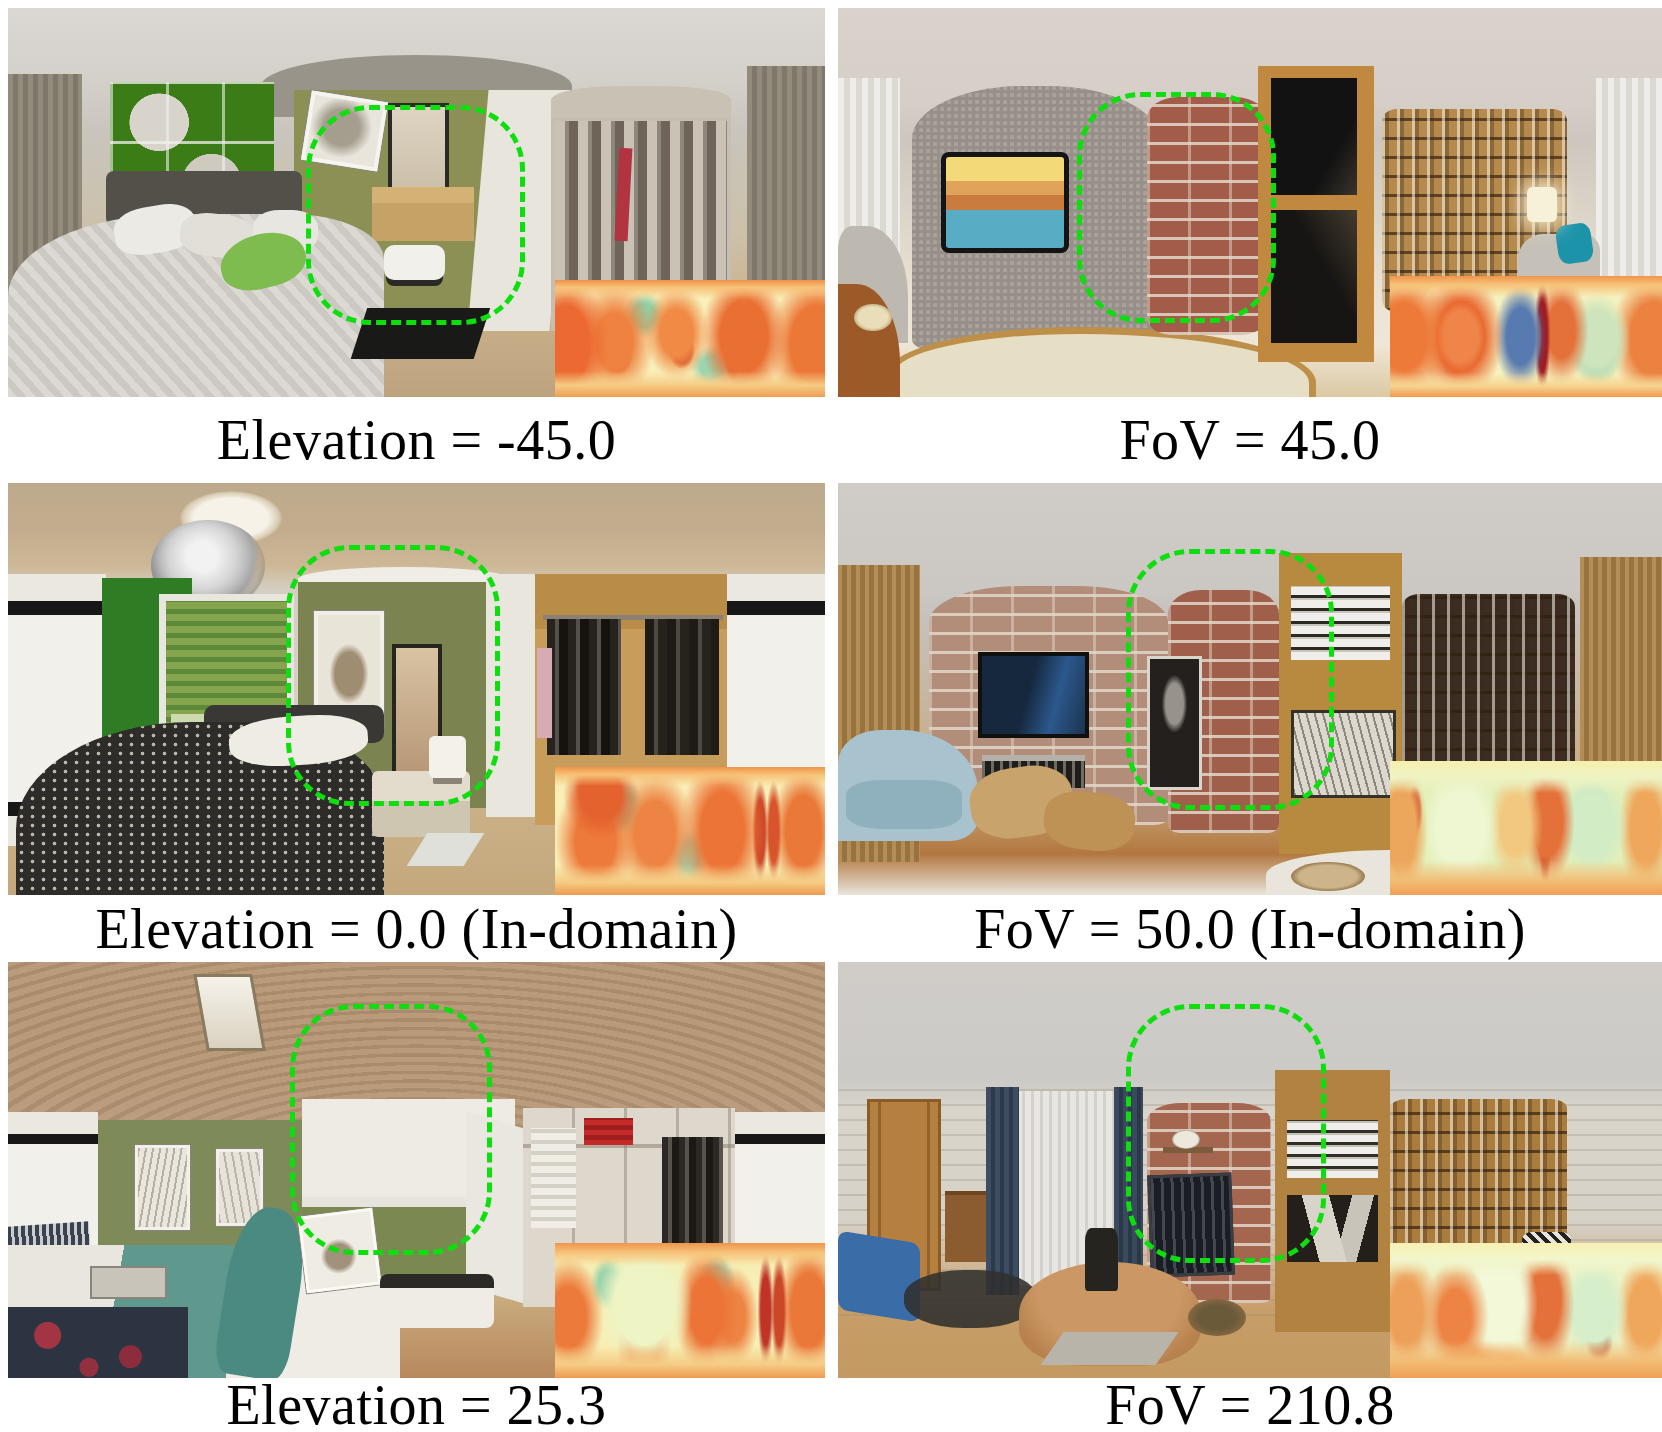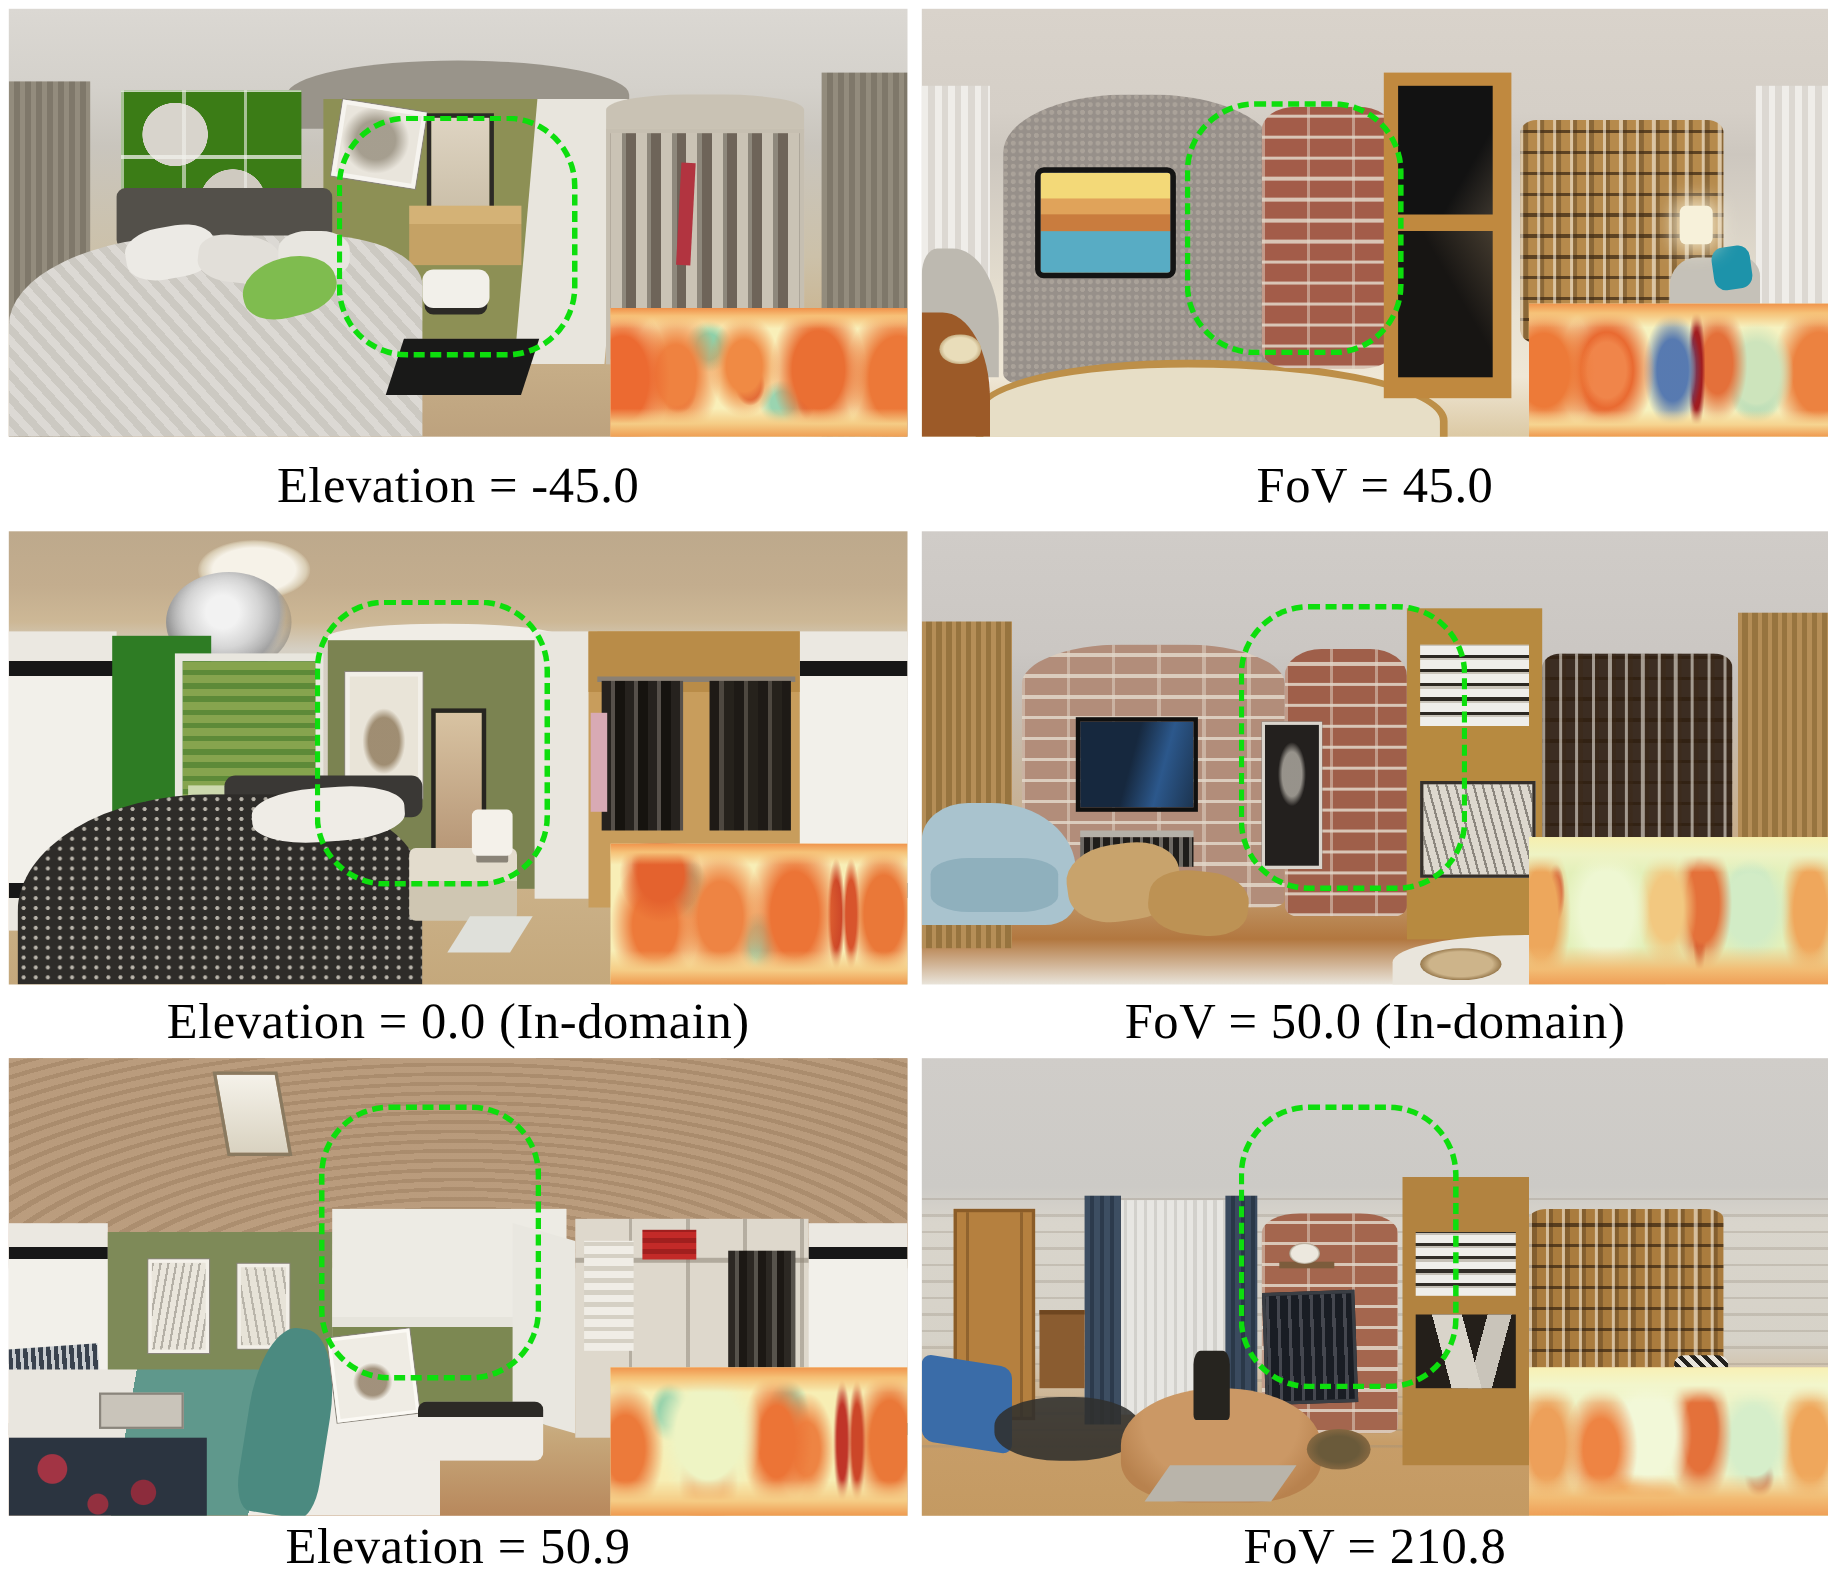--- a/index.html
+++ b/index.html
@@ -1,21 +1,21 @@
 <!DOCTYPE html>
 <html><head>
 <meta charset="utf-8">
 <style>
   html,body{margin:0;padding:0;background:#ffffff;}
   body{width:1662px;height:1432px;position:relative;font-family:"Liberation Serif","DejaVu Serif",serif;}
   .figure{display:grid;grid-template-columns:817px 824px;grid-template-rows:389px 86px 412px 67px 416px 54px;
           column-gap:13px;padding:8px 0 0 8px;box-sizing:border-box;width:1662px;height:1432px;}
   .panel{display:contents;}
   .pano{position:relative;overflow:hidden;background:#cfccc6;}
-  .caption{display:flex;align-items:center;justify-content:center;font-size:46px;color:#000;letter-spacing:.5px;}
+  .caption{display:flex;align-items:center;justify-content:center;font-size:56px;color:#000;letter-spacing:.5px;}
   .el{position:absolute;}
   
   .g11{grid-area:1/1}.g12{grid-area:1/2}.g21{grid-area:2/1}.g22{grid-area:2/2}
   .g31{grid-area:3/1}.g32{grid-area:3/2}.g41{grid-area:4/1}.g42{grid-area:4/2}
   .g51{grid-area:5/1}.g52{grid-area:5/2}.g61{grid-area:6/1}.g62{grid-area:6/2}
 
   
   .hl{border:5px dashed #0dde0d;border-radius:64px;background:transparent;z-index:30;}
   .inset{right:0;bottom:0;width:33%;height:31%;z-index:25;}
   .brick{background-image:
@@ -428,21 +428,21 @@
       <div class="el e-radiator"></div>
       <div class="el e-bed"></div>
       <div class="el e-drape"></div>
       <div class="el e-tray"></div>
       <div class="el e-rug"></div>
       <div class="el e-deer"></div>
       <div class="el e-stand"></div>
       <div class="el hl hl-e"></div>
       <div class="el inset inset-e"></div>
     </div>
-    <figcaption class="caption g61">Elevation = 50.9</figcaption>
+    <figcaption class="caption g61">Elevation = 25.3</figcaption>
   </figure>
 
   <figure class="panel">
     <div class="pano pano-f g52">
       <div class="el f-brickband"></div>
       <div class="el f-door"></div>
       <div class="el f-window"></div>
       <div class="el f-drape-l"></div>
       <div class="el f-drape-r"></div>
       <div class="el f-cab-small"></div>

